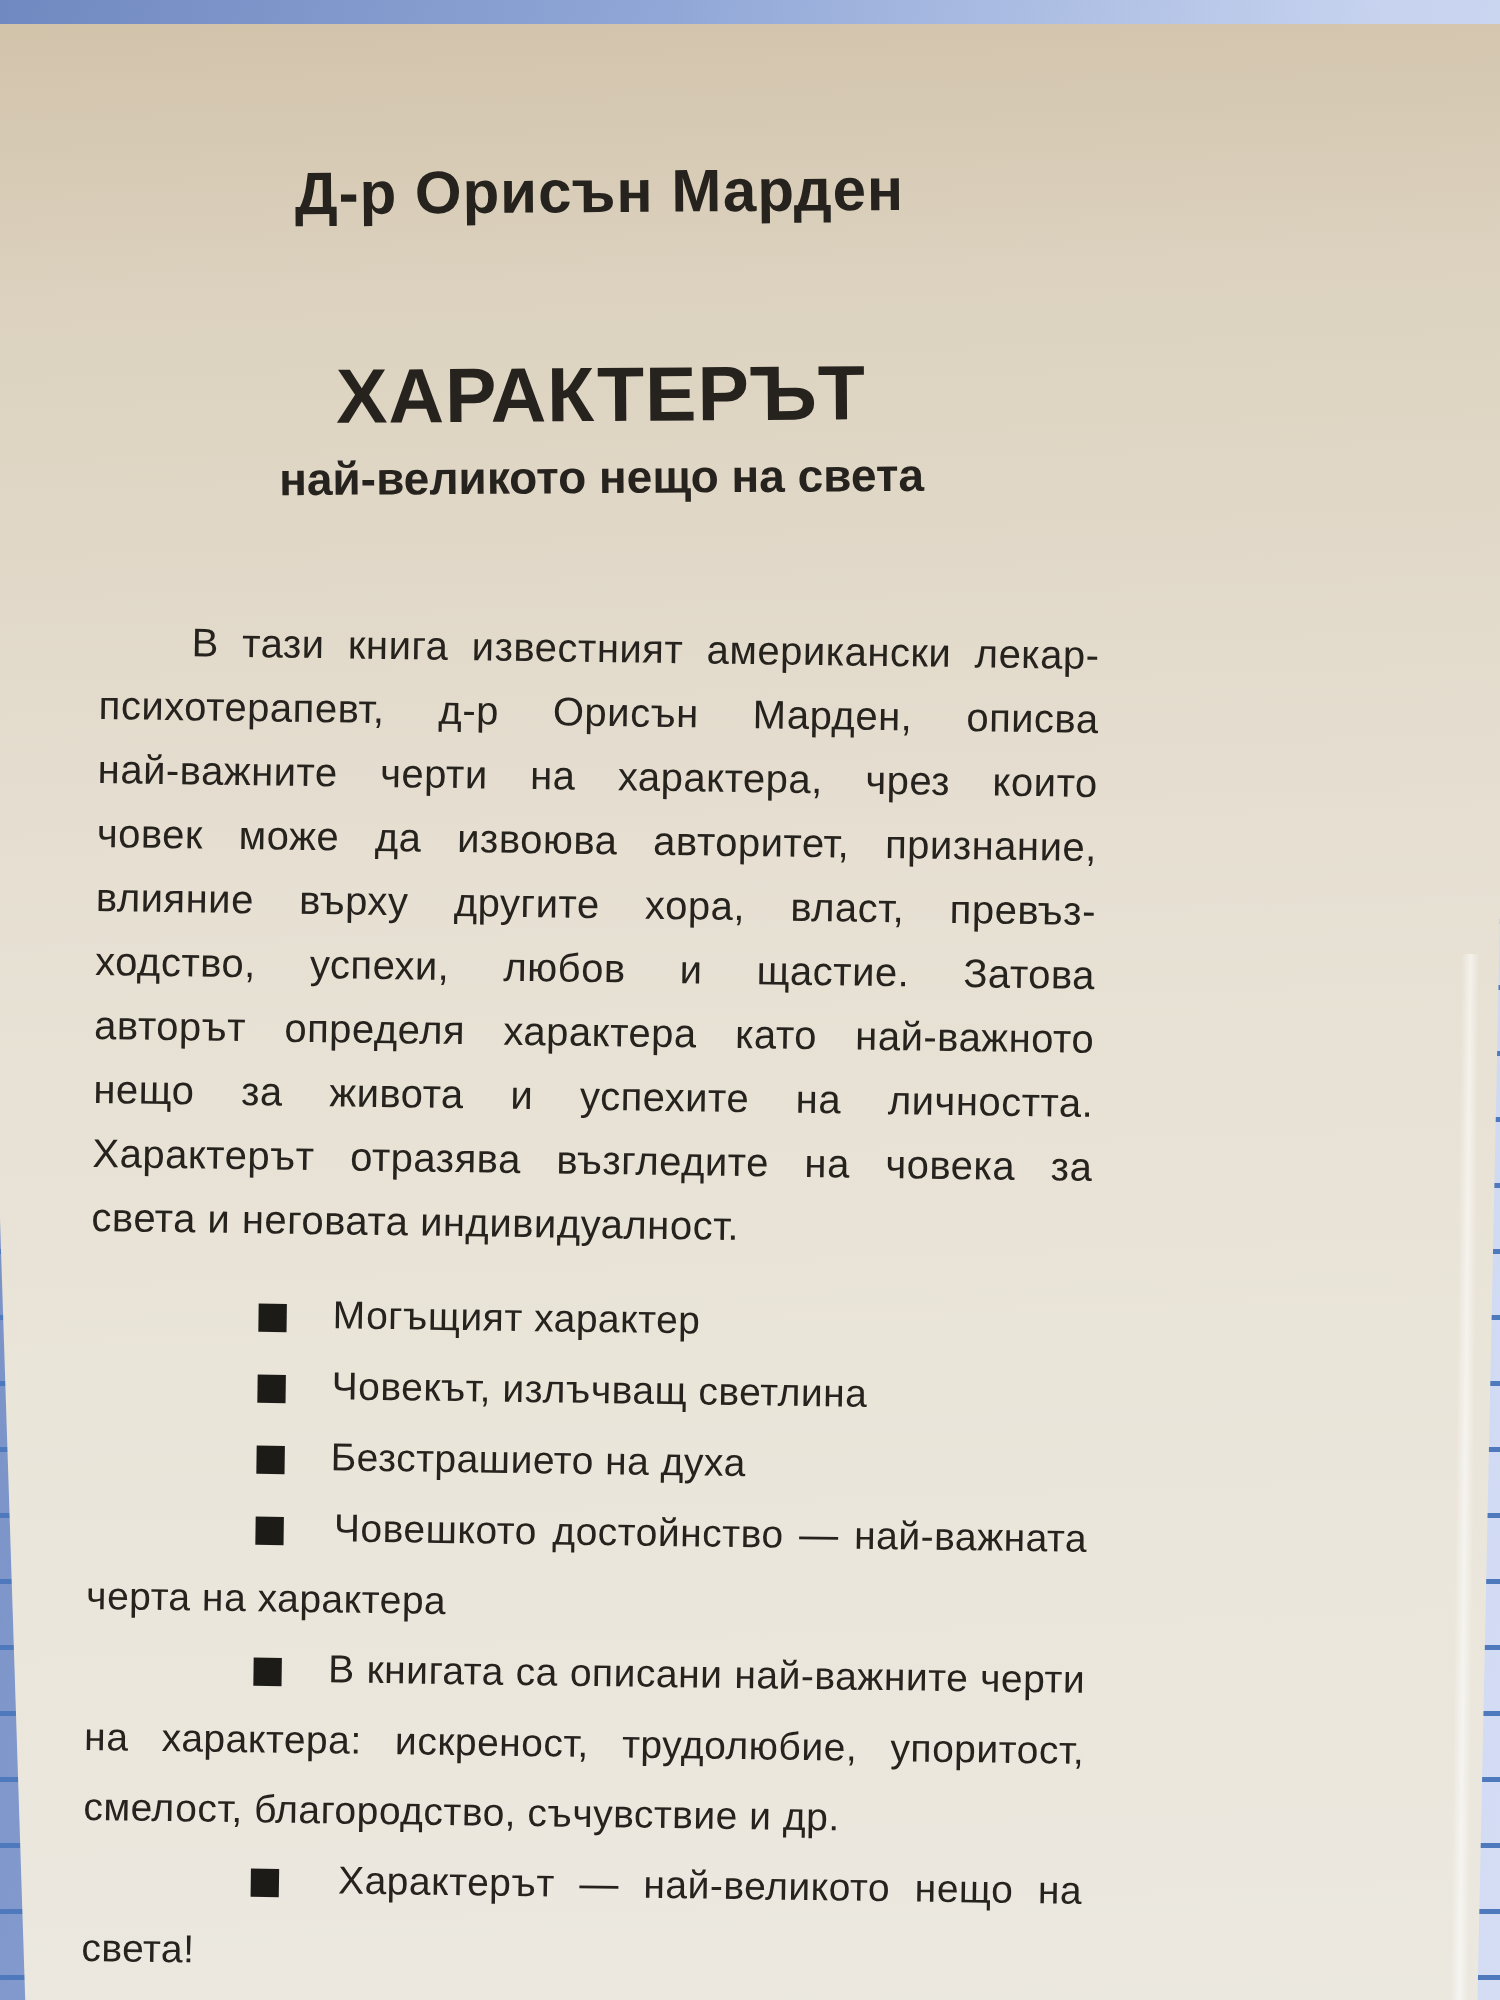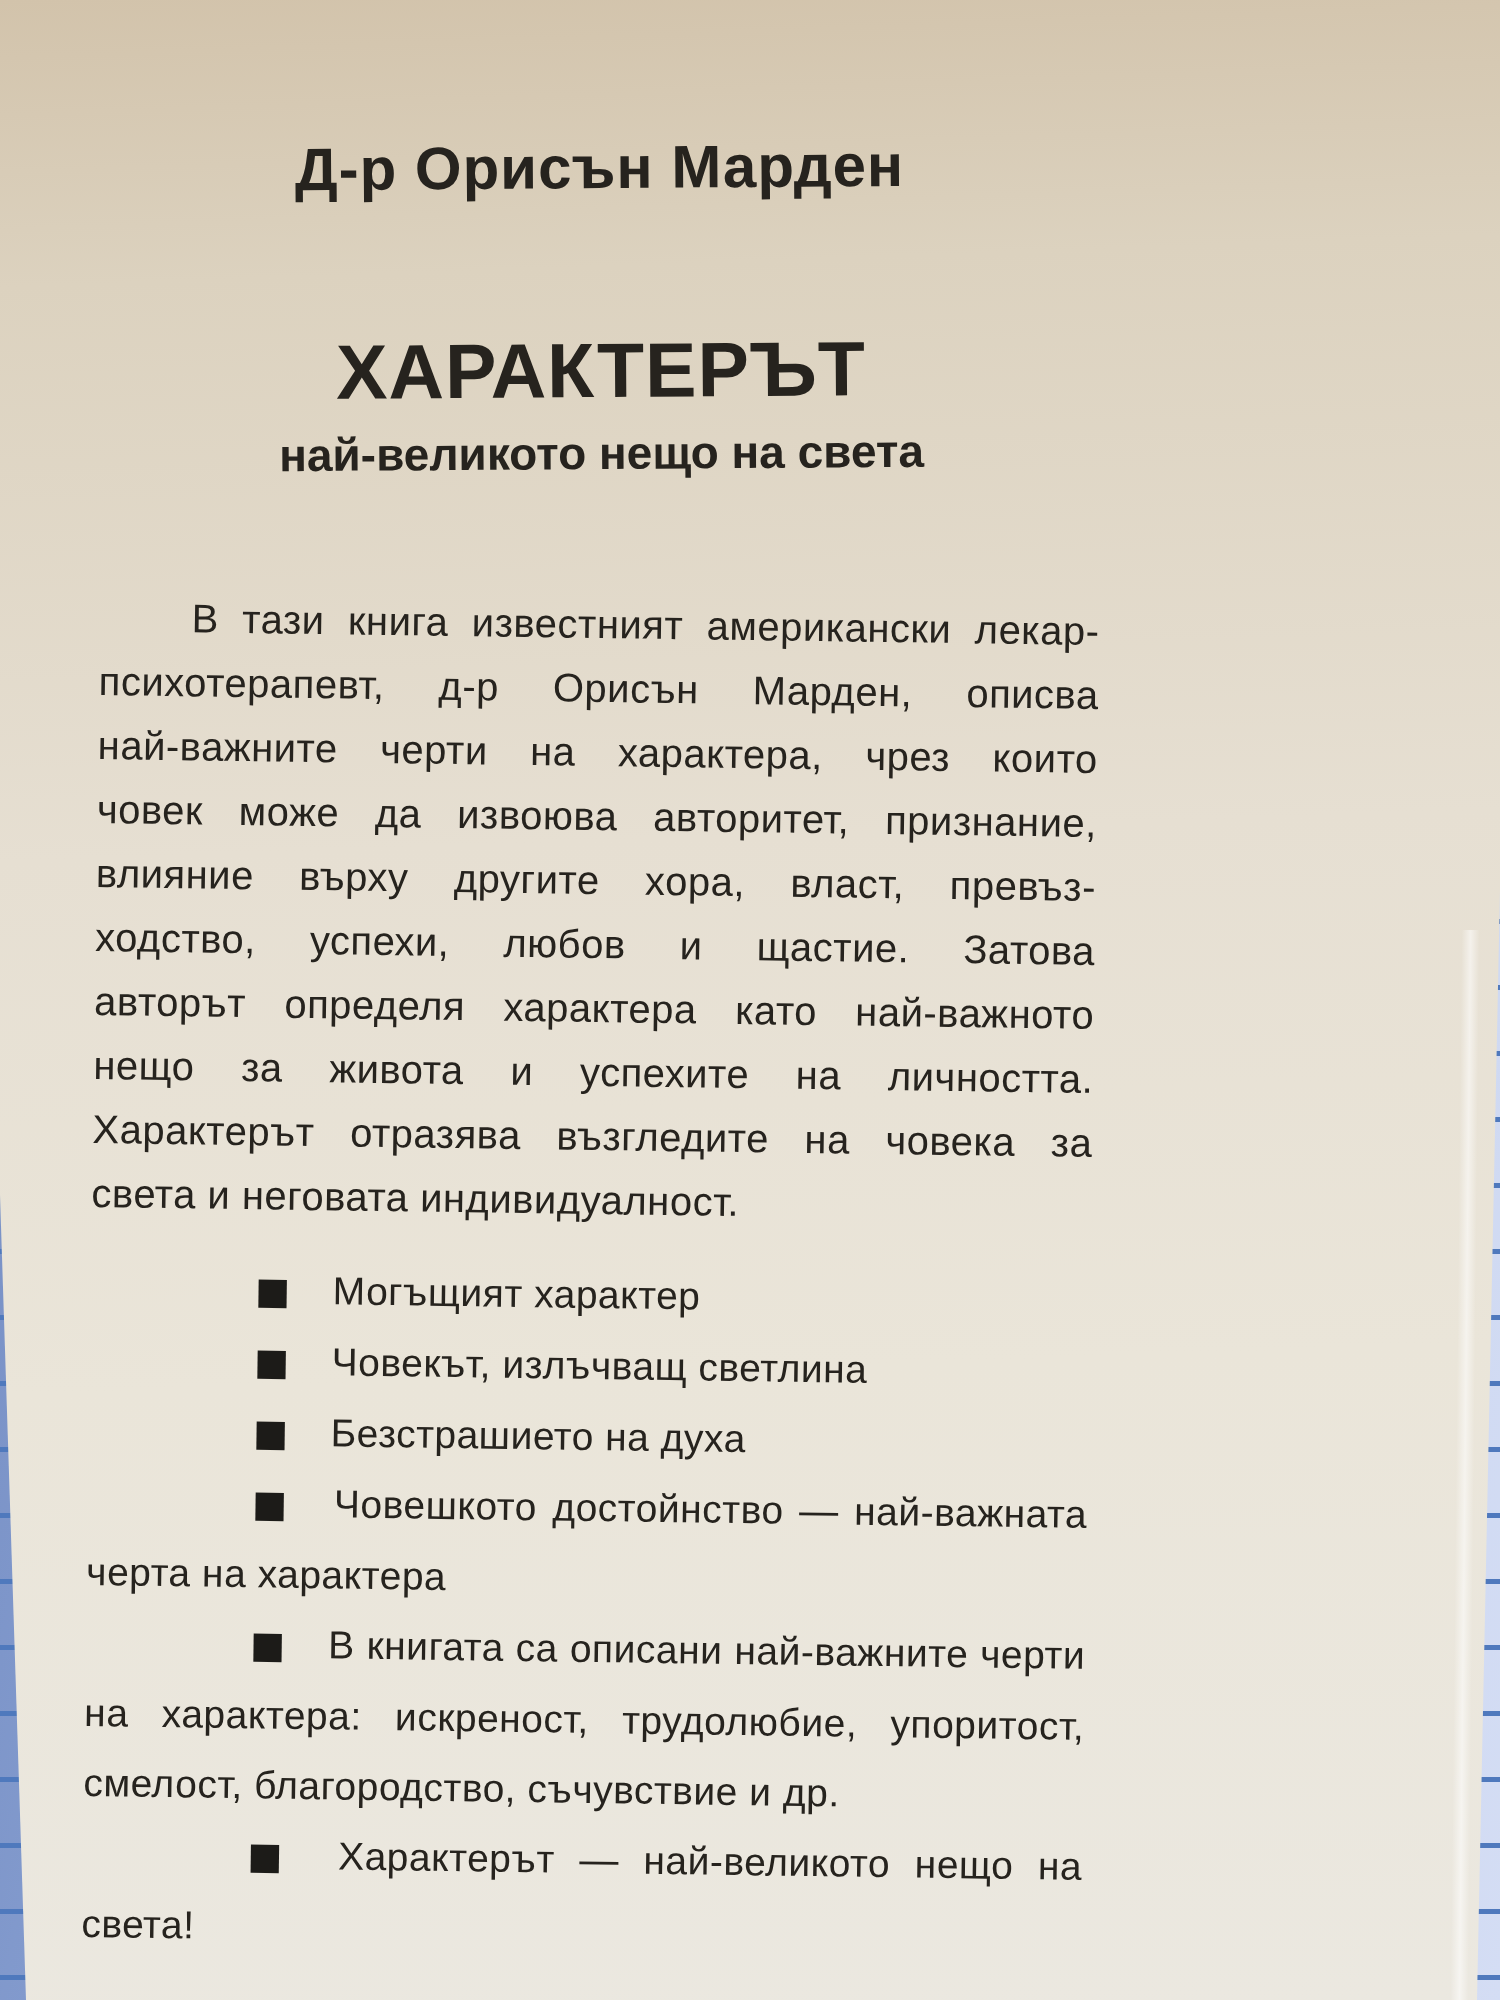--- a/index.html
+++ b/index.html
@@ -34,20 +34,21 @@
   
   .paper{
     position:absolute;inset:0;
     clip-path:polygon(0px 0px,1500px 0px,1500px 890px,1477px 2000px,26px 2000px,0px 1195px);
     background:linear-gradient(178deg,
       var(--paper-top) 0%,
       #dcd2bf 14%,
       var(--paper-mid) 42%,
       #eae5d9 68%,
       var(--paper-bottom) 100%);
+    margin-top:24px;
   }
   .sheen{
     position:absolute;top:930px;bottom:0;right:26px;width:18px;
     background:linear-gradient(to right,rgba(255,255,255,0) 0%,rgba(255,255,255,.55) 50%,rgba(255,255,255,0) 100%);
     transform:rotate(0.6deg);
   }
   .header{
     position:absolute;left:100px;top:0;width:1000px;
     text-align:center;
     transform:rotate(-0.4deg);

